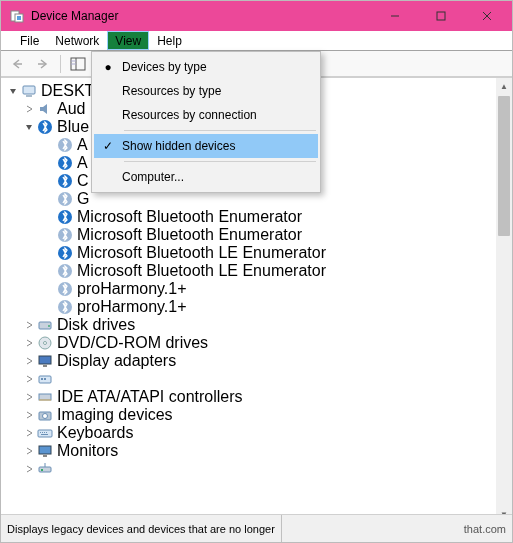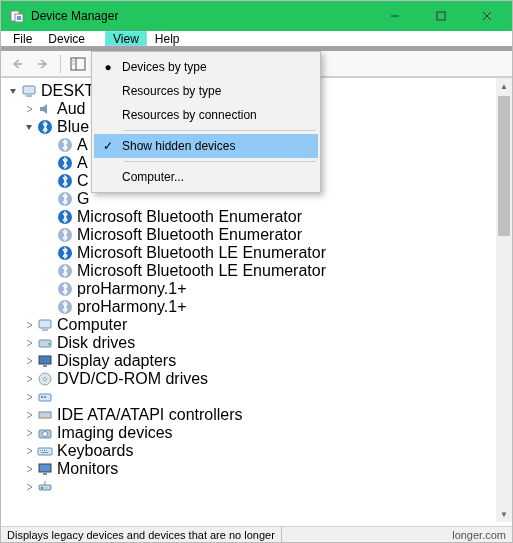--- a/index.html
+++ b/index.html
@@ -14,56 +14,55 @@
     overflow: hidden;
     position: relative;
     border: 1px solid #bbb;
   }
   
   .titlebar {
     height: 30px;
     display: flex;
     align-items: center;
     padding: 0 2px 0 8px;
-    background: #22c55e;
+    background: #ec4899;
   }
   .titlebar .app-icon {
     width: 16px; height: 16px;
     margin-right: 6px;
     display: flex; align-items: center; justify-content: center;
   }
   .titlebar .title-text { flex: 1; font-size: 12px; }
   .winbtns { display: flex; }
   .winbtn {
     width: 46px; height: 30px;
     display: flex; align-items: center; justify-content: center;
     font-family: "Segoe UI Symbol", sans-serif;
     font-size: 10px;
     color: #333;
   }
   
   .menubar {
     height: 20px;
     display: flex;
     align-items: stretch;
-    padding: 0 4px;
+    padding: 0 11px;
     font-size: 12px;
-    border-bottom: 5px solid #a3a3a3;
+    border-bottom: 1px solid #a3a3a3;
   }
   .menubar .menuitem {
     padding: 0 8px;
     display: flex;
     align-items: center;
     cursor: default;
   }
   .menubar .menuitem.open {
-    background: #5eead4;
+    background: #15803d;
     border: 1px solid #99d1ff;
     padding: 0 7px;
-    margin-left: 12px;
   }
   
   .toolbar {
     height: 26px;
     border-bottom: 1px solid #d0d0d0;
     display: flex;
     align-items: center;
     padding: 0 4px;
     gap: 2px;
     background: #f8f8f8;
@@ -129,21 +128,21 @@
     display:flex; align-items:center; justify-content:center;
   }
   .node-label { font-size:16px; }
   
   .l0 { padding-left: 4px; }
   .l1 { padding-left: 20px; }
   .l2 { padding-left: 40px; }
   
   .statusbar {
     position:absolute;
-    left:0; right:0; bottom:0; height:16px;
+    left:0; right:0; bottom:0; height:28px;
     border-top:1px solid #d0d0d0;
     background:#f0f0f0;
     display:flex; align-items:center;
     font-size:11px;
   }
   .statusbar .status-left {
     padding:0 6px;
     border-right:1px solid #c0c0c0;
     height:100%;
     display:flex; align-items:center;
@@ -212,21 +211,21 @@
       <svg width="10" height="10">
           <line x1="1" y1="1" x2="9" y2="9" stroke="#333"></line>
           <line x1="9" y1="1" x2="1" y2="9" stroke="#333"></line>
         </svg>
     </div>
   </div>
 </div>
 
 <div class="menubar">
   <div class="menuitem">File</div>
-  <div class="menuitem">Device</div>
+  <div class="menuitem">Network</div>
   <div class="menuitem open">View</div>
   <div class="menuitem">Help</div>
 </div>
 
 <div class="toolbar">
   <div class="tbtn disabled">
     <svg width="14" height="14">
         <path d="M9 3 L4 7 L9 11" fill="none" stroke="#333" stroke-width="1.5"></path>
         <line x1="4" y1="7" x2="12" y2="7" stroke="#333" stroke-width="1.5"></line>
       </svg>
@@ -404,67 +403,53 @@
     </div>
 
     <div class="node l1">
       <span class="expander">
           <svg width="10" height="10">
             <path d="M3 2 L8 5 L3 8" fill="none" stroke="#888"></path>
           </svg>
         </span>
       <span class="node-icon">
           <svg width="16" height="16">
-            <rect x="2" y="3" width="12" height="8" rx="1" fill="#d7e6f5" stroke="#6a8fb5"></rect>
-            <rect x="5" y="12" width="6" height="2" fill="#aabccd"></rect>
-          </svg>
-        </span>
-      <span class="node-label">Computer</span>
-    </div>
-    <div class="node l1">
-      <span class="expander">
-          <svg width="10" height="10">
-            <path d="M3 2 L8 5 L3 8" fill="none" stroke="#888"></path>
-          </svg>
-        </span>
-      <span class="node-icon">
-          <svg width="16" height="16">
             <rect x="2" y="5" width="12" height="7" rx="1" fill="#c8d2de" stroke="#6a8fb5"></rect>
             <circle cx="12" cy="9" r="1" fill="#4a7"></circle>
           </svg>
         </span>
       <span class="node-label">Disk drives</span>
     </div>
     <div class="node l1">
       <span class="expander">
           <svg width="10" height="10">
             <path d="M3 2 L8 5 L3 8" fill="none" stroke="#888"></path>
           </svg>
         </span>
       <span class="node-icon">
           <svg width="16" height="16">
+            <circle cx="8" cy="8" r="6" fill="#e0e6ec" stroke="#8aa"></circle>
+            <circle cx="8" cy="8" r="1.5" fill="#fff" stroke="#8aa"></circle>
+          </svg>
+        </span>
+      <span class="node-label">DVD/CD-ROM drives</span>
+    </div>
+    <div class="node l1">
+      <span class="expander">
+          <svg width="10" height="10">
+            <path d="M3 2 L8 5 L3 8" fill="none" stroke="#888"></path>
+          </svg>
+        </span>
+      <span class="node-icon">
+          <svg width="16" height="16">
             <rect x="2" y="3" width="12" height="8" fill="#4b7bc0" stroke="#345"></rect>
             <rect x="6" y="12" width="4" height="2" fill="#888"></rect>
           </svg>
         </span>
       <span class="node-label">Display adapters</span>
-    </div>
-    <div class="node l1">
-      <span class="expander">
-          <svg width="10" height="10">
-            <path d="M3 2 L8 5 L3 8" fill="none" stroke="#888"></path>
-          </svg>
-        </span>
-      <span class="node-icon">
-          <svg width="16" height="16">
-            <circle cx="8" cy="8" r="6" fill="#e0e6ec" stroke="#8aa"></circle>
-            <circle cx="8" cy="8" r="1.5" fill="#fff" stroke="#8aa"></circle>
-          </svg>
-        </span>
-      <span class="node-label">DVD/CD-ROM drives</span>
     </div>
     <div class="node l1">
       <span class="expander">
           <svg width="10" height="10">
             <path d="M3 2 L8 5 L3 8" fill="none" stroke="#888"></path>
           </svg>
         </span>
       <span class="node-icon">
           <svg width="16" height="16">
             <rect x="2" y="5" width="12" height="7" rx="1" fill="#d7e6f5" stroke="#6a8fb5"></rect>
@@ -577,14 +562,14 @@
   </div>
   <div class="ddsep"></div>
   <div class="dditem">
     <span class="ddgutter"></span>
     <span>Computer...</span>
   </div>
 </div>
 
 <div class="statusbar">
   <div class="status-left">Displays legacy devices and devices that are no longer</div>
-  <div class="status-right">longer.com</div>
+  <div class="status-right">that.com</div>
 </div>
 
 </body></html>

